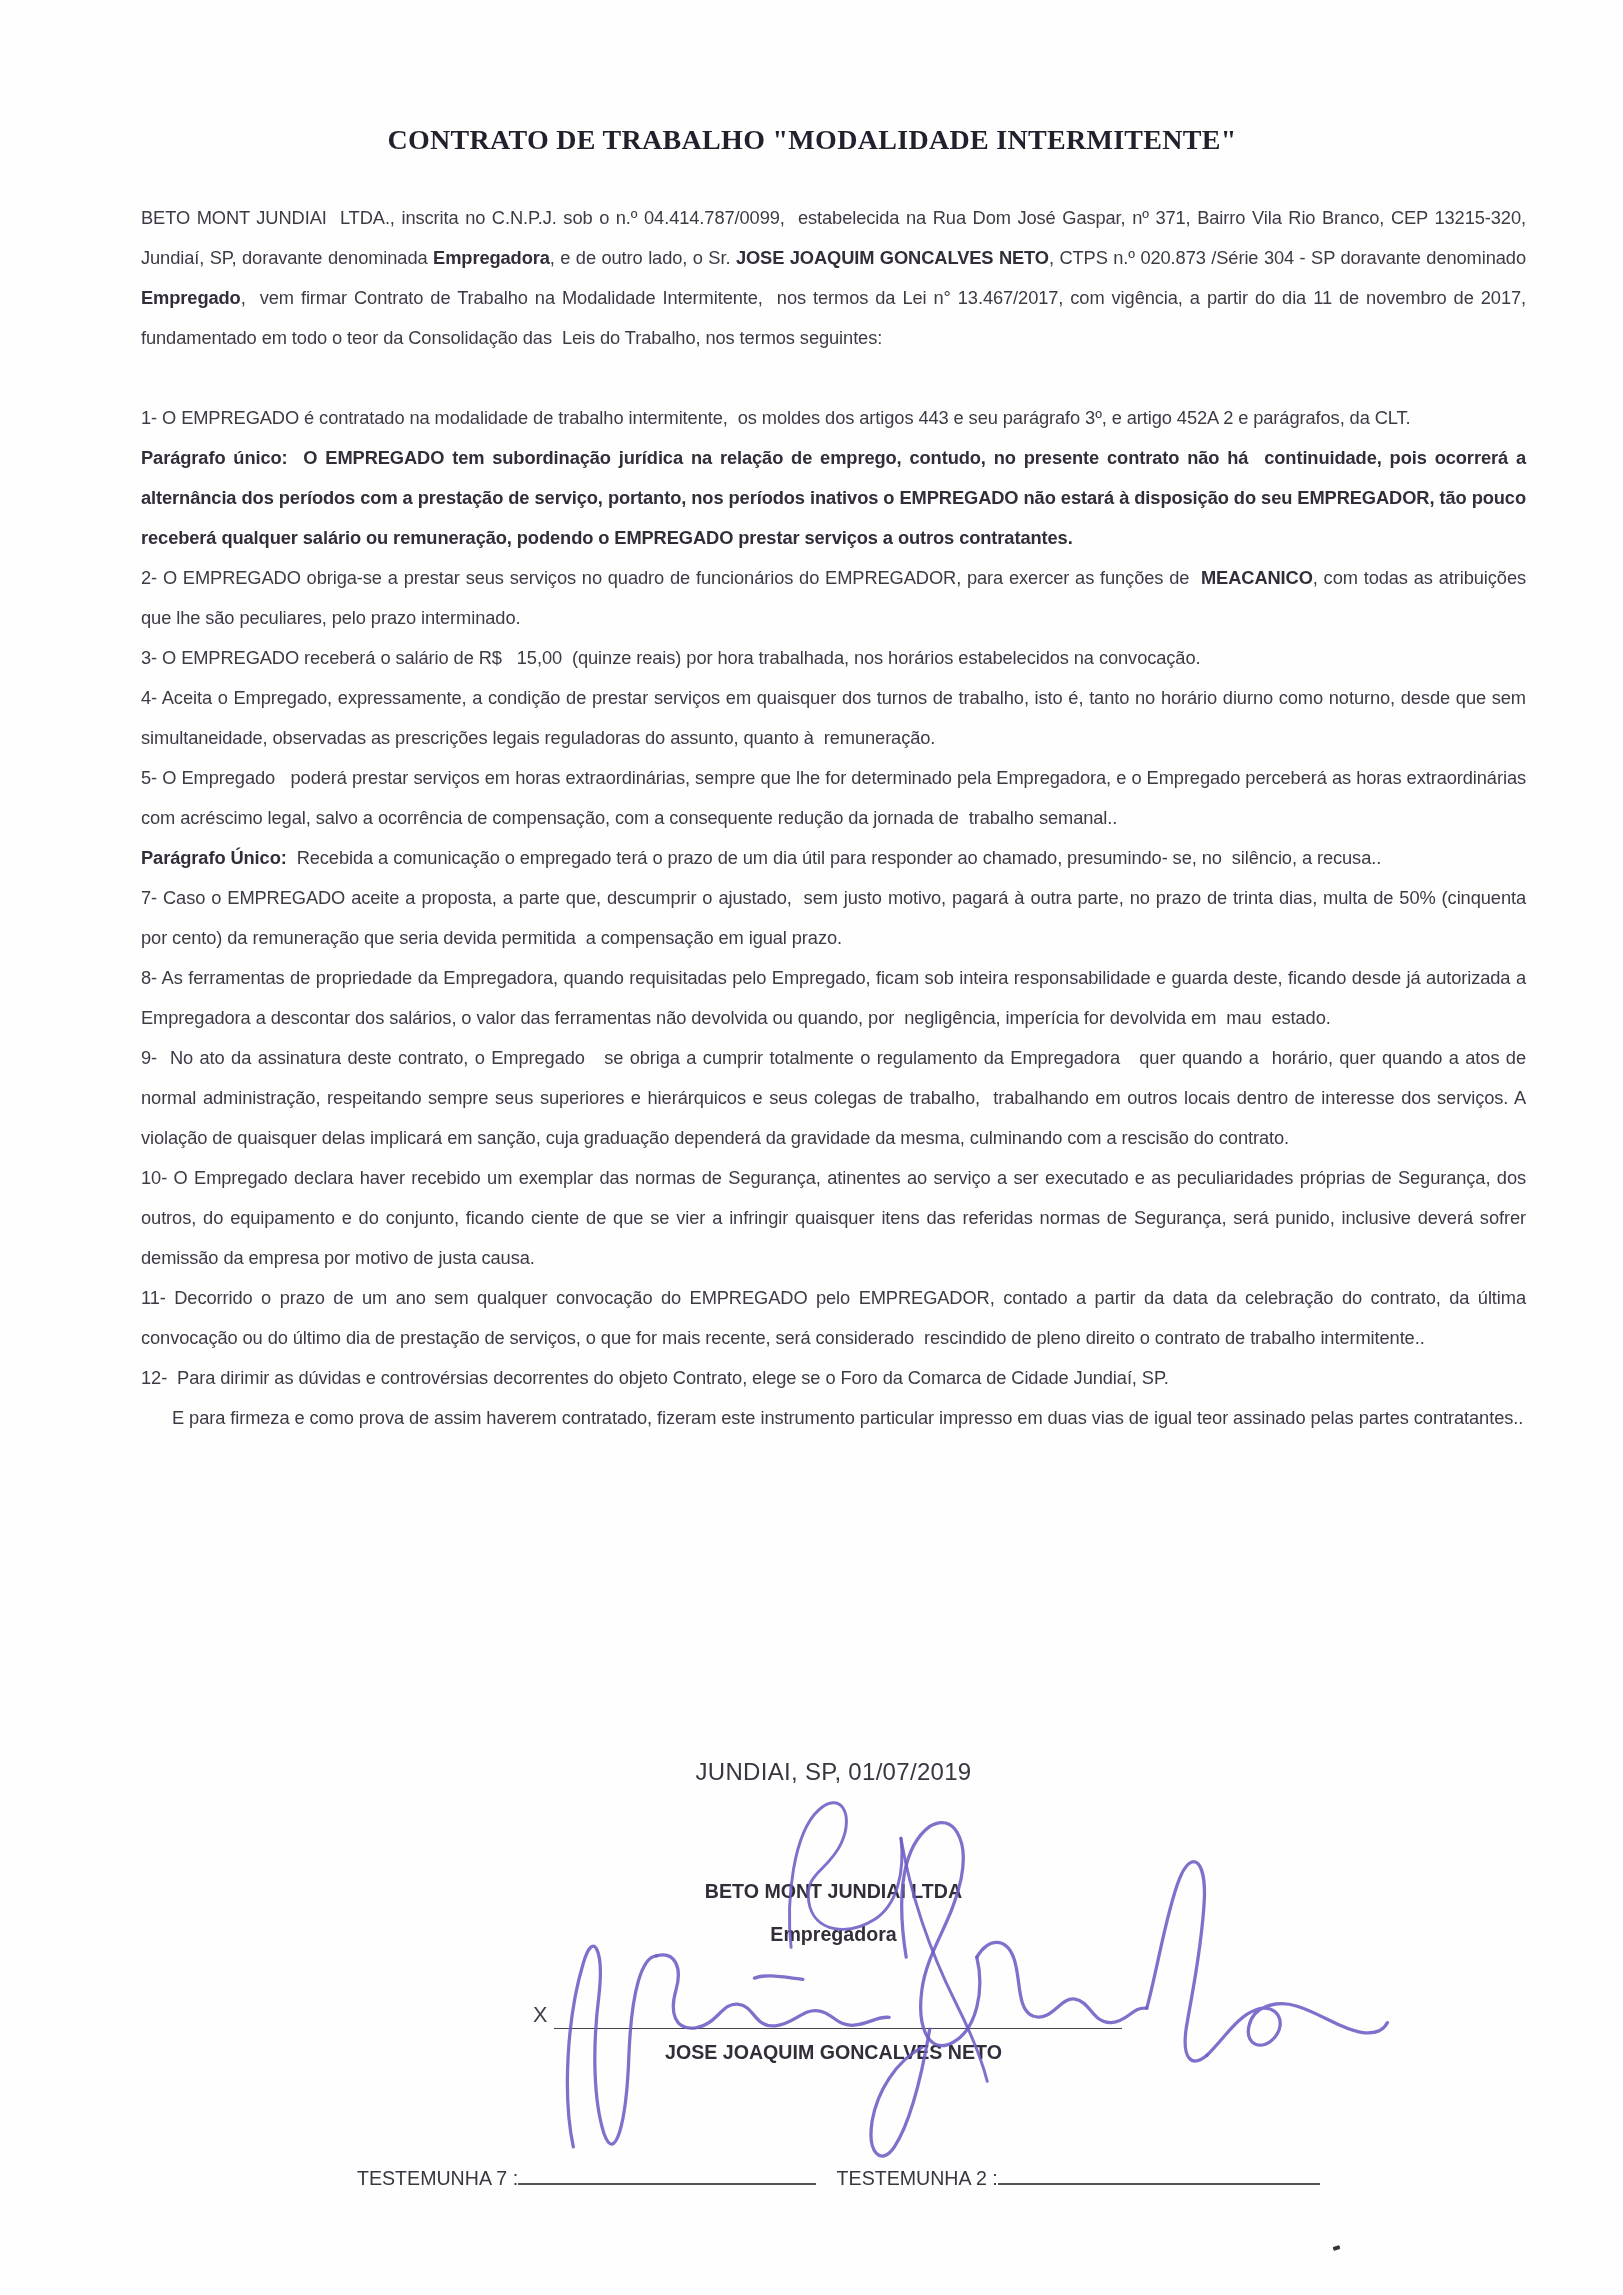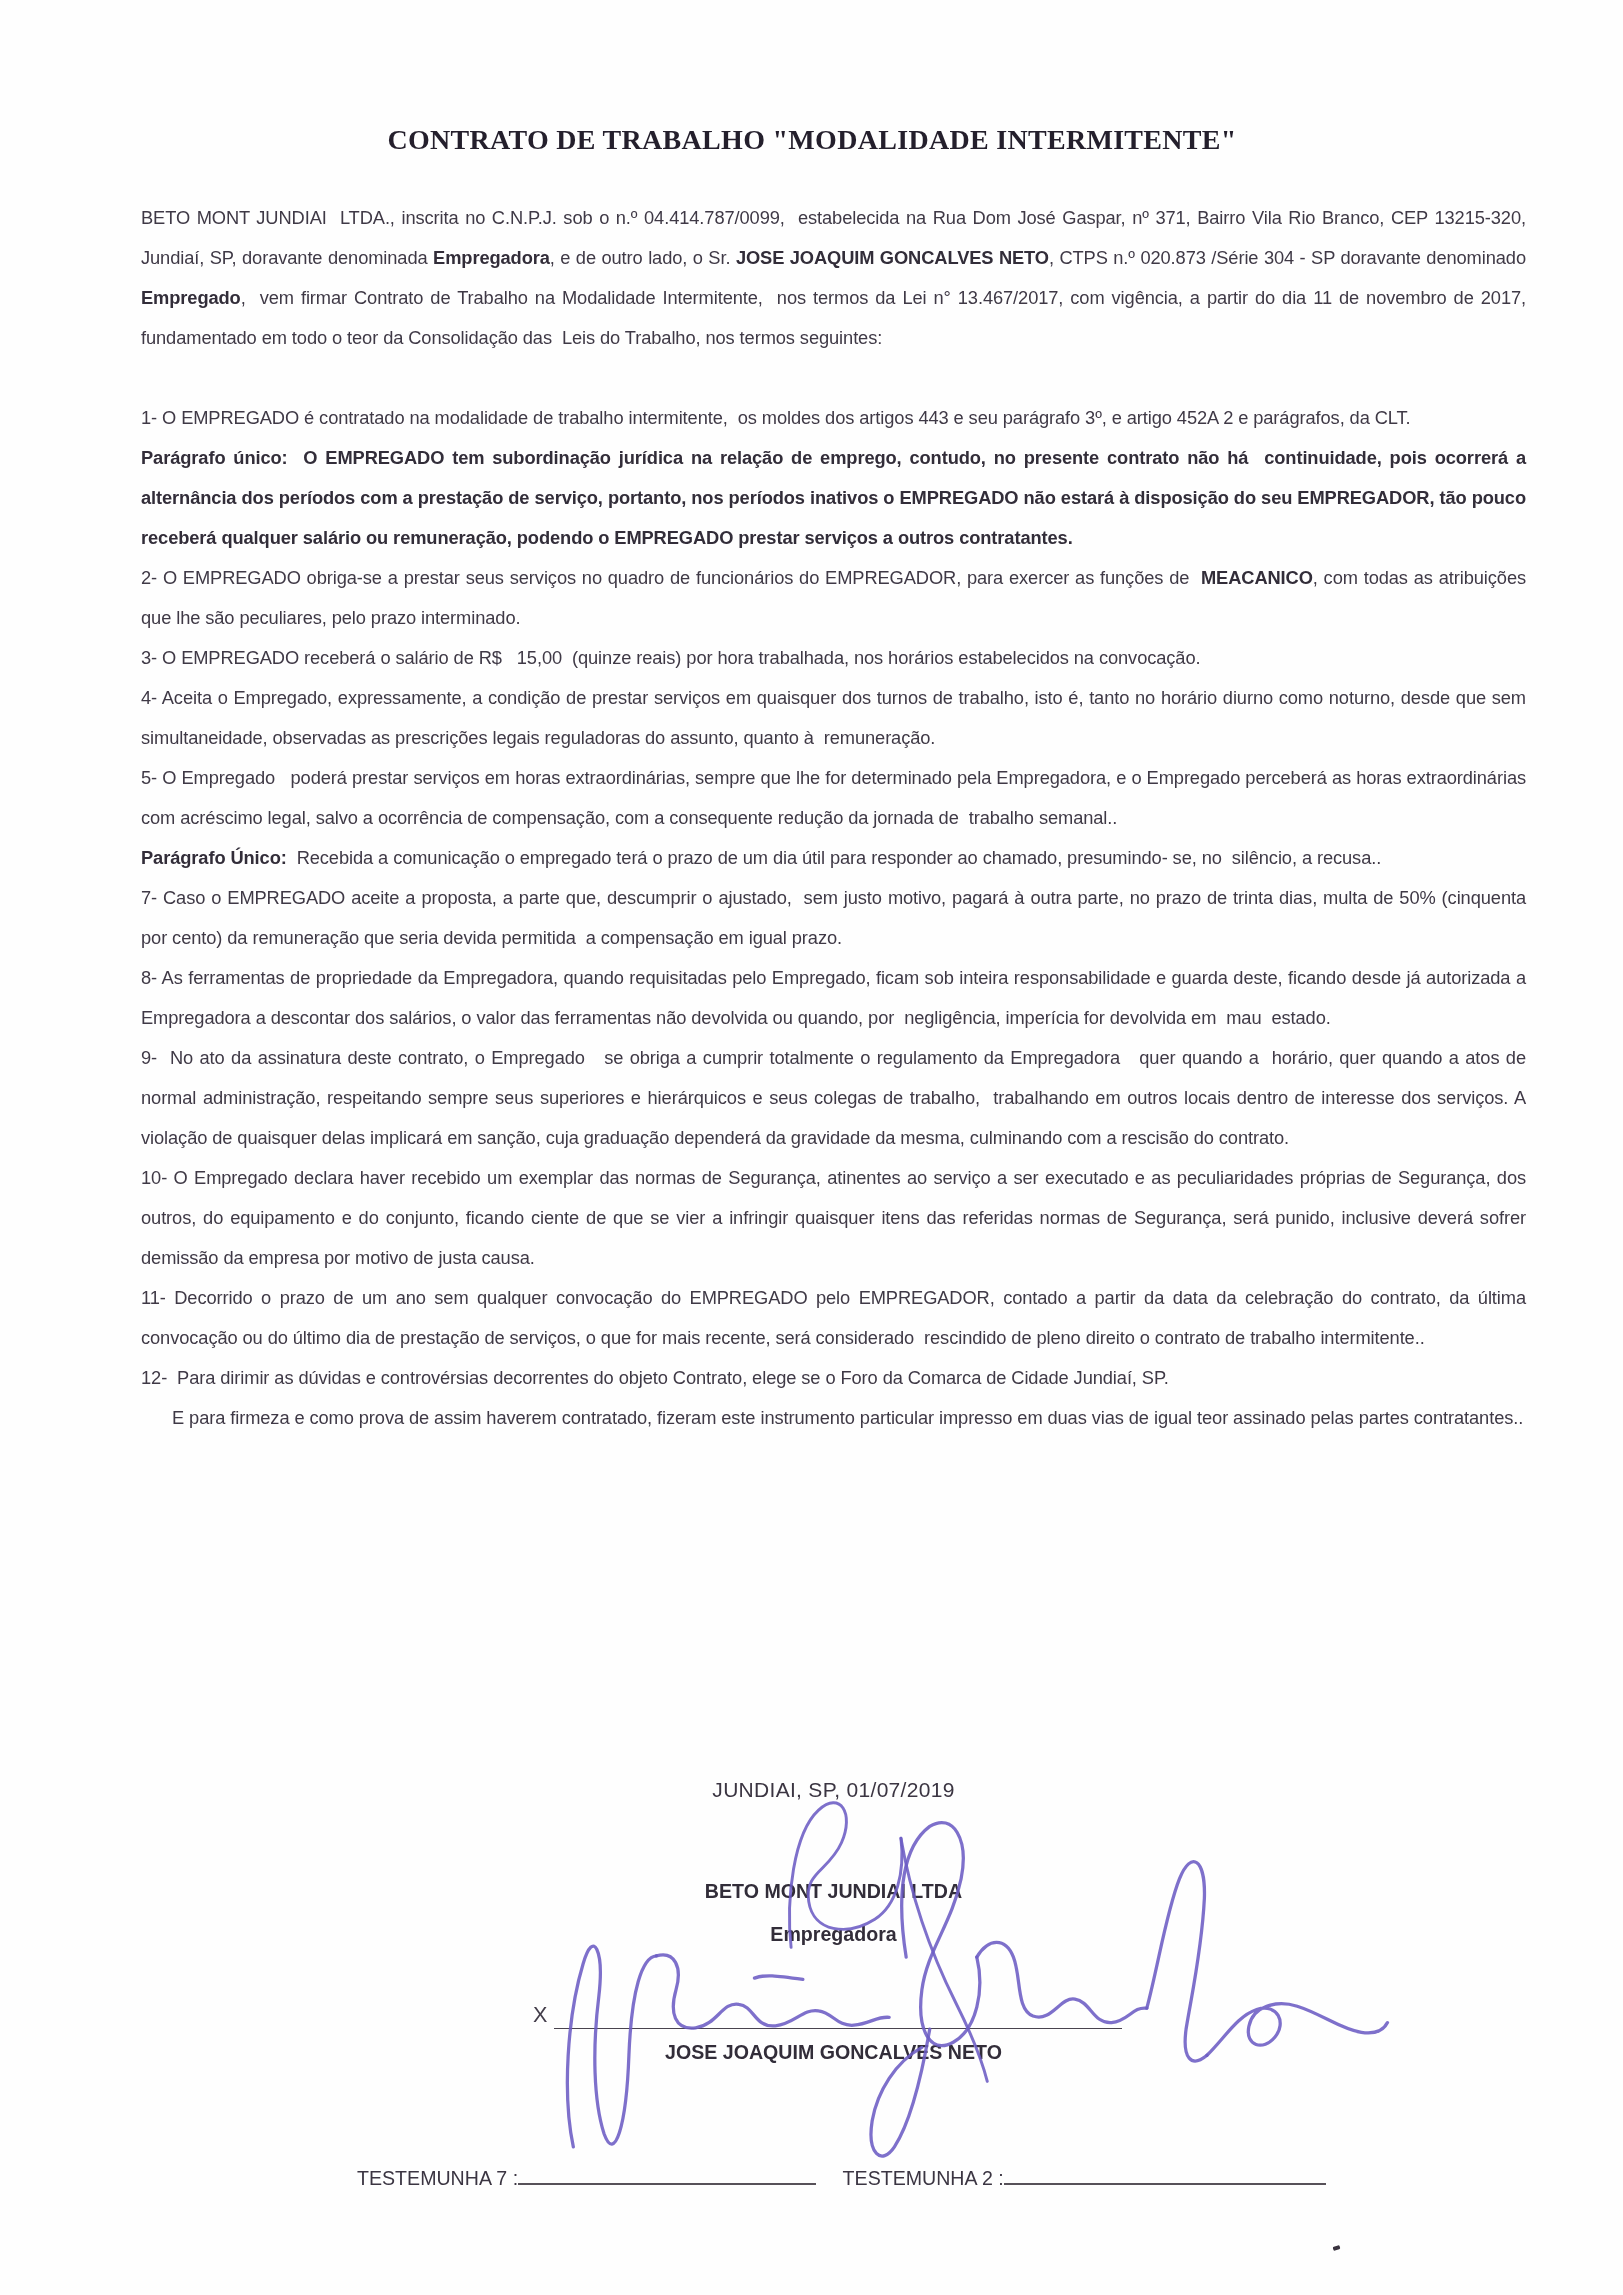--- a/index.html
+++ b/index.html
@@ -38,24 +38,23 @@
     color:#3f3946;
   }
   .para .b{ font-weight:700; color:#322d39; }
   .gap-after{ margin-bottom:40px; }
   .indent{ text-indent:31px; }
 
   .date-line{
     position:absolute;
     left:141px; top:1758px; width:1385px;
     text-align:center;
-    font-size:21px;
+    font-size:24px;
     letter-spacing:0.3px;
     color:#3b3542;
-    margin-top:20px;
   }
   .sig-company, .sig-role, .sig-employee{
     position:absolute;
     left:141px; width:1385px;
     text-align:center;
     font-weight:700;
     font-size:19.6px;
     color:#322d39;
     z-index:2;
   }
@@ -92,21 +91,21 @@
     z-index:2;
   }
   .wline{
     display:inline-block;
     height:19.6px;
     border-bottom:2px solid #575159;
     vertical-align:baseline;
   }
   .wline-1{ width:298px; }
   .wline-2{ width:322px; margin-right:0; }
-  .w2-label{ margin-left:21px; }
+  .w2-label{ margin-left:15px; }
   .stray-mark{
     position:absolute;
     left:1333px; top:2246px;
     width:7.2px; height:3.9px;
     background:#39333f;
     border-radius:1.3px;
     transform:rotate(-18deg);
   }
 </style>
 </head>

